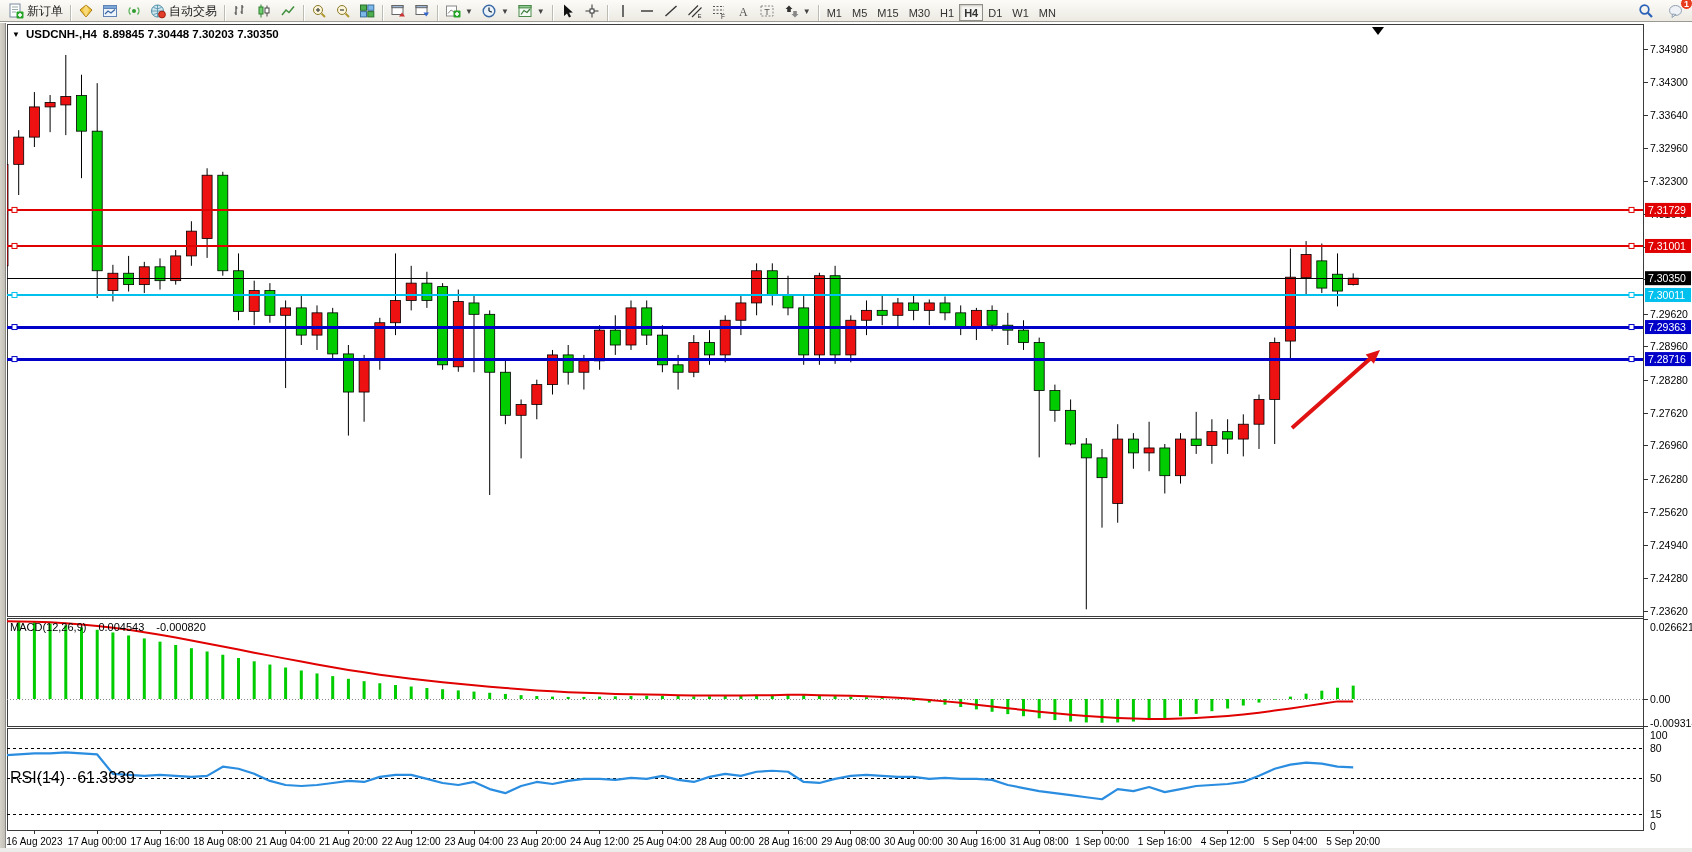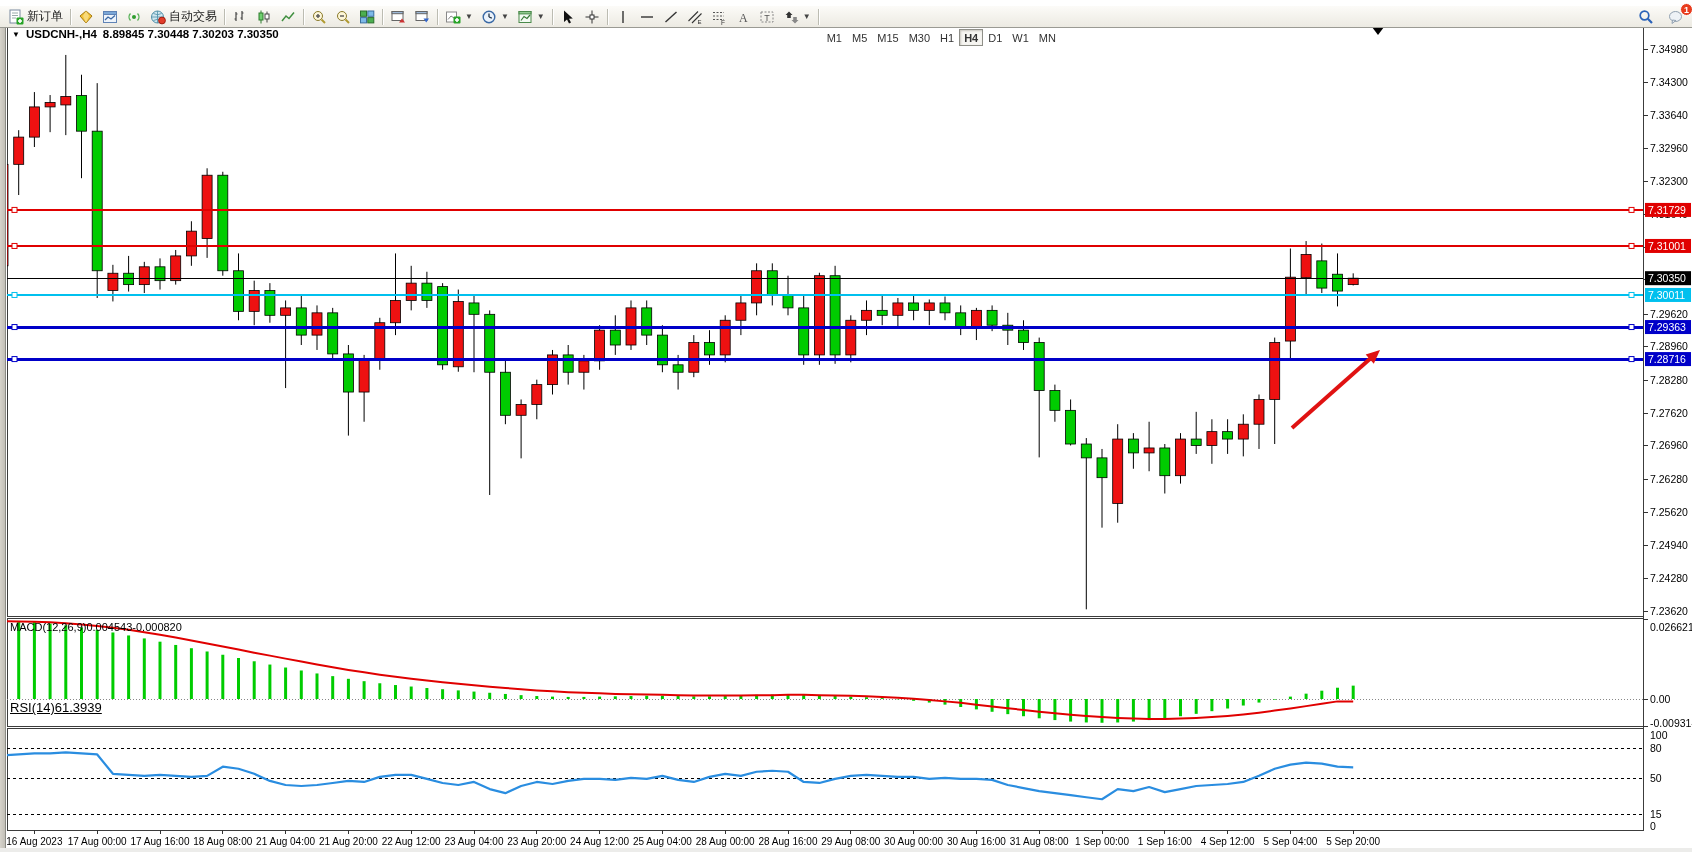--- a/index.html
+++ b/index.html
@@ -1,23 +1,23 @@
 <!DOCTYPE html>
 <html><head>
 <meta charset="utf-8">
 <style>
   * { margin:0; padding:0; box-sizing:border-box; }
   html,body { width:1692px; height:852px; overflow:hidden; background:#fff;
               font-family:"Liberation Sans", sans-serif; }
   #app { position:relative; width:1692px; height:852px; background:#fff; }
 
   
-  #toolbar { position:absolute; left:0; top:6px; width:1692px; height:22px;
+  #toolbar { position:absolute; left:0; top:0; width:1692px; height:22px;
     background:linear-gradient(#fcfbf8,#eceae2); border-bottom:1px solid #9a9a93;
-    display:flex; align-items:center; font-size:12px; color:#222; z-index:10; padding-left:4px;}
+    display:flex; align-items:flex-end; font-size:12px; color:#222; z-index:10; padding-left:4px;}
   .tbtn { display:flex; align-items:center; gap:3px; height:20px; padding:0 4px; cursor:default; }
   .sep { width:1px; height:16px; background:#bcbcb2; box-shadow:1px 0 0 #fff; margin:0 3px; flex:none;}
   .ico { width:16px; height:16px; display:inline-block; flex:none; }
   .ico svg { width:16px; height:16px; display:block; }
   .dd { font-size:8px; color:#444; margin-left:1px; }
   .tf { height:17px; min-width:24px; padding:1px 4px; font-size:11px; color:#333;
         display:flex; align-items:center; justify-content:center; border:1px solid transparent; }
   .tf.active { background:#f6f5f1; border:1px solid #8f8f88; box-shadow:inset 1px 1px 2px #c9c7bf;font-weight:bold; }
   #tb-right { position:absolute; right:4px; top:1px; display:flex; align-items:center; gap:6px; }
   .badge { position:absolute; right:-5px; top:-4px; background:#e83c1e; color:#fff;
@@ -27,22 +27,22 @@
   
   #chartwin { position:absolute; left:0; top:23px; width:1692px; height:829px; background:#fff; }
   #left-edge { position:absolute; left:0; top:0; width:6px; height:829px;
                background:linear-gradient(90deg,#d6d3cb,#c2bfb7); border-right:1px solid #8a8a84; }
   #bottom-edge { position:absolute; left:0; top:825px; width:1692px; height:4px; background:#ececea; }
   #chart-svg { position:absolute; left:0; top:0; z-index:2; }
   .ovl { position:absolute; z-index:5; white-space:nowrap; color:#000; }
   #main-title { left:12px; top:5px; font-size:11.5px; font-weight:bold; display:flex; gap:6px; align-items:center;}
   #main-title .tri { font-size:8px; font-weight:normal; }
   #macd-title { left:10px; top:598px; font-size:11px; }
-  #rsi-title  { left:10px; top:677px; font-size:13px;text-decoration:underline; }
-  #macd-title span, #rsi-title span { margin-right:0; }
+  #rsi-title  { left:10px; top:746px; font-size:16px; }
+  #macd-title span, #rsi-title span { margin-right:12px; }
 </style>
 </head>
 <body>
 
 <div id="app">
 
   <div id="toolbar">
     <div class="tbtn">
       <span class="ico">
         <svg viewBox="0 0 16 16">

